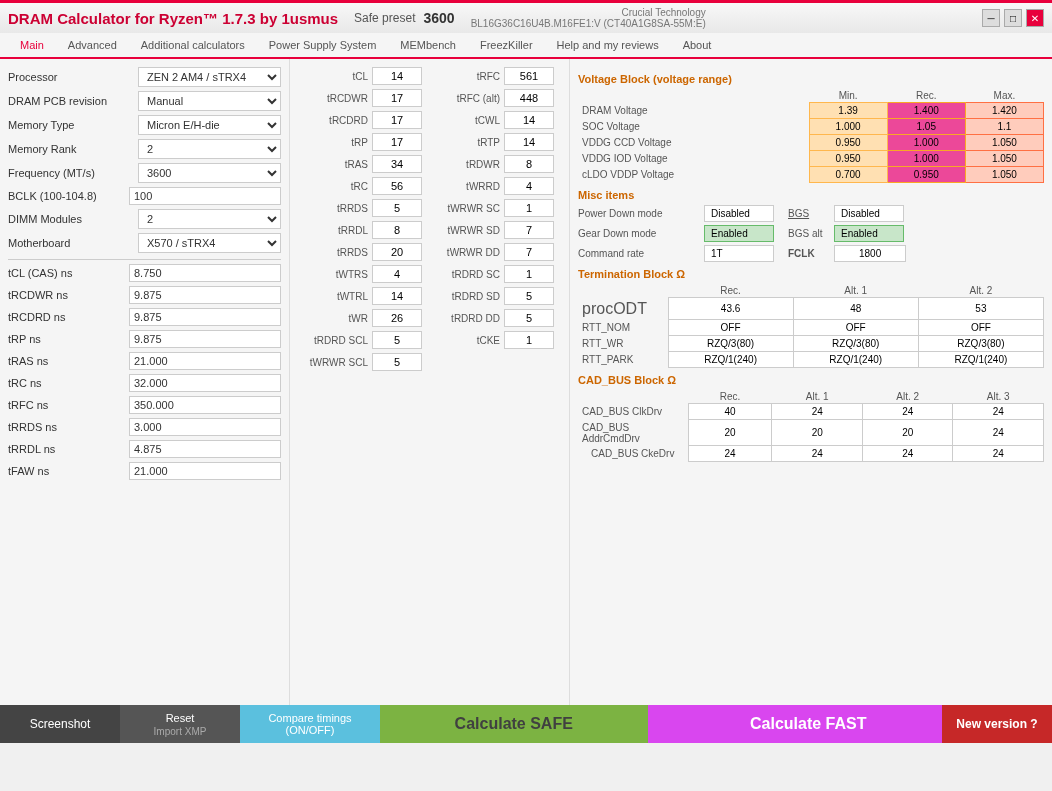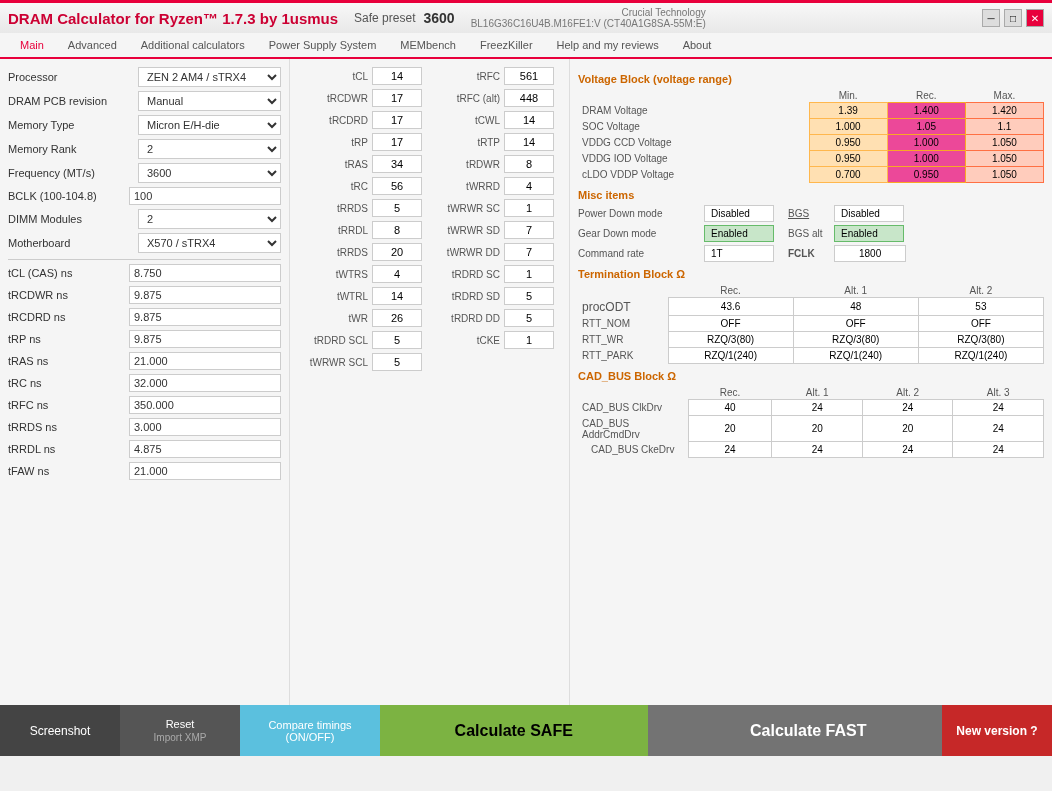--- a/index.html
+++ b/index.html
@@ -149,21 +149,21 @@
       padding: 2px 6px;
       font-size: 10px;
       min-width: 70px;
       text-align: left;
     }
     .misc-value.green { background: #c8e6c9; border-color: #66bb6a; }
     .fclk-val { background: white; border: 1px solid #ccc; padding: 2px 24px; font-size: 10px; min-width: 50px; text-align: center; }
 
     .bottom-bar {
       display: flex;
-      height: 51px;
+      height: 38px;
       background: #333;
       justify-content: flex-end;
     }
     .btn-screenshot {
       background: #444;
       color: white;
       width: 120px;
       display: flex;
       flex-direction: column;
       align-items: center;
@@ -191,32 +191,32 @@
       align-items: center;
       justify-content: center;
       cursor: pointer;
       font-size: 11px;
       text-align: center;
       padding: 4px;
       border: none;
     }
     .btn-calc-safe {
       background: #7cb342;
-      color: #000000;
+      color: #404040;
       flex: 1;
       display: flex;
       align-items: center;
       justify-content: center;
       cursor: pointer;
       font-size: 16px;
       font-weight: bold;
       border: none;
     }
     .btn-calc-fast {
-      background: #737373;
+      background: #d946ef;
       color: white;
       flex: 1;
       display: flex;
       align-items: center;
       justify-content: center;
       cursor: pointer;
       font-size: 16px;
       font-weight: bold;
       border: none;
       padding-left: 27px;
@@ -560,21 +560,21 @@
       <thead>
         <tr>
           <th style="text-align:left;width:90px;"></th>
           <th>Rec.</th>
           <th>Alt. 1</th>
           <th>Alt. 2</th>
         </tr>
       </thead>
       <tbody id="term-tbody">
           <tr>
-            <td style="text-align:left;font-size:12px;color:#555;padding:2px 4px;">procODT</td>
+            <td style="text-align:left;font-size:16px;color:#555;padding:2px 4px;">procODT</td>
     <td class="cell-white">43.6</td>
     <td class="cell-white">48</td>
     <td class="cell-white">53</td>
           </tr>
           <tr>
             <td style="text-align:left;font-size:10px;color:#555;padding:2px 4px;">RTT_NOM</td>
     <td class="cell-white">OFF</td>
     <td class="cell-white">OFF</td>
     <td class="cell-white">OFF</td>
           </tr>

